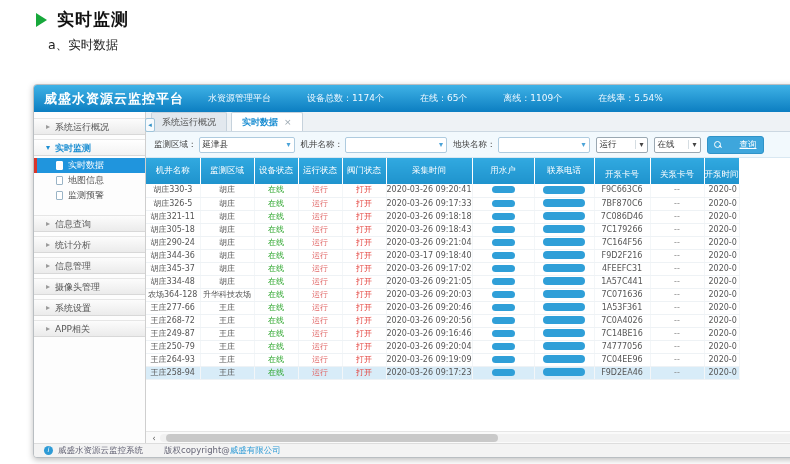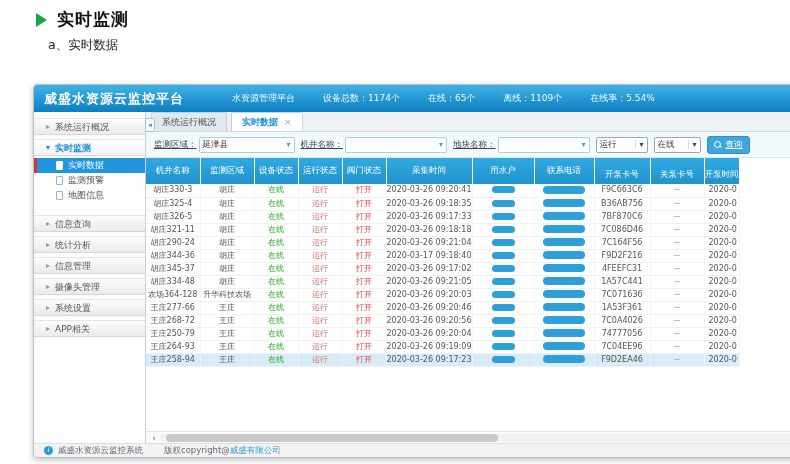--- a/index.html
+++ b/index.html
@@ -11,21 +11,21 @@
   .tri { width:0; height:0; border-left:11px solid #17a83b; border-top:7px solid transparent; border-bottom:7px solid transparent; }
   .heading .t { font-size:17px; font-weight:bold; color:#111; letter-spacing:1px; }
   .subline { position:absolute; left:48px; top:37px; font-size:12.5px; color:#222; }
 
   
   .app { position:absolute; left:33px; top:84px; width:780px; height:374px; background:#fff;
          border:1px solid #b9bec2; border-radius:4px; box-shadow:0 2px 6px rgba(0,0,0,.25); overflow:hidden; }
 
   .topbar { height:27px; background:linear-gradient(#3fb2e6,#0c7ec1); display:flex; align-items:center; }
   .brand { margin-left:10px; font-size:13px; font-weight:bold; color:#fff; letter-spacing:1px; white-space:nowrap; }
-  .stats { margin-left:48px; display:flex; gap:28px; font-size:9px; color:#eef8ff; white-space:nowrap; }
+  .stats { margin-left:24px; display:flex; gap:36px; font-size:9px; color:#eef8ff; white-space:nowrap; }
 
   .body { position:absolute; top:27px; bottom:14px; left:0; right:0; display:flex; }
 
   
   .sidebar { width:112px; background:#fdfdfd; border-right:1px solid #cfcfcf; padding-top:6px; position:relative; }
   .side-acc { height:17px; line-height:16px; margin-bottom:4px; background:linear-gradient(#fcfcfc,#ebebeb);
               border-top:1px solid #e6e6e6; border-bottom:1px solid #d8d8d8; color:#555; font-size:9px;
               padding-left:12px; display:flex; align-items:center; gap:5px; cursor:pointer; }
   .side-acc .arr { color:#999; font-size:8px; }
   .side-acc.open { color:#1b8ed2; font-weight:bold; background:linear-gradient(#ffffff,#f3f3f3); margin-bottom:2px; }
@@ -45,29 +45,29 @@
 
   .tabbar { height:20px; background:#eef2f5; border-bottom:1px solid #ccd8e2; display:flex; align-items:flex-end; padding-left:5px; }
   .tab { height:19px; line-height:18px; padding:0 10px; font-size:9px; color:#555; background:#e2e8ee;
          border:1px solid #c6d2dc; border-bottom:none; border-radius:2px 2px 0 0; margin-right:4px;
          display:flex; align-items:center; gap:6px; cursor:pointer; }
   .tab.active { background:#fff; color:#1b8ed2; font-weight:bold; }
   .tab .close { color:#9aa7b0; font-weight:normal; font-size:9px; }
 
   .filterbar { height:26px; background:#f2f9fd; border-bottom:1px solid #d9e8f2; display:flex; align-items:center;
                padding-left:8px; font-size:8.5px; color:#444; white-space:nowrap; }
-  .flabel { margin-right:2px;text-decoration:underline; }
+  .flabel { margin-right:2px; }
   .selbox { height:16px; border:1px solid #aecbdf; background:#fff; border-radius:2px; display:flex;
             align-items:center; justify-content:space-between; padding:0 3px; color:#333; margin-right:6px; cursor:pointer; }
   .selbox .chev { color:#4aa3d8; font-size:8px; }
   .selbox.native { border-color:#9aa8b2; }
   .selbox.native .chev { color:#444; border-left:1px solid #d5dde2; padding-left:3px; }
   .w-region{ width:96px; } .w-well{ width:102px; } .w-plot{ width:92px; } .w-run{ width:52px; } .w-online{ width:47px; }
   .searchbtn { height:17px; padding:8px 6px; background:#3ea6dc; border:1px solid #2f93c8; border-radius:3px;
-               color:#fff; font-size:8.5px; display:flex; align-items:center; gap:4px; cursor:pointer;text-decoration:underline; }
+               color:#fff; font-size:8.5px; display:flex; align-items:center; gap:18px; cursor:pointer;text-decoration:underline; }
   .mag { position:relative; width:8px; height:8px; flex:none; }
   .mag::before { content:""; position:absolute; left:0; top:0; width:5px; height:5px; border:1px solid #fff; border-radius:50%; }
   .mag::after { content:""; position:absolute; left:5px; top:5px; width:3px; height:1px; background:#fff; transform:rotate(45deg); }
 
   
   .tablewrap { flex:1; position:relative; overflow:hidden; background:#fff; }
   table { border-collapse:collapse; table-layout:fixed; width:593px; }
   thead th { background:linear-gradient(#31a9e0,#1f93cd); color:#fff; font-size:8.5px; font-weight:normal;
              height:26px; vertical-align:middle; border-right:1px solid rgba(255,255,255,.25); overflow:hidden; white-space:nowrap; }
   thead th.low { vertical-align:bottom; padding-bottom:3px; }
@@ -129,25 +129,25 @@
             <span class="arr">▾</span>
             <span>实时监测</span>
           </div>
           <div class="submenu">
             <div class="sub-item active">
               <span class="docicon"></span>
               <span>实时数据</span>
             </div>
             <div class="sub-item">
               <span class="docicon"></span>
-              <span>监测预警</span>
+              <span>地图信息</span>
             </div>
             <div class="sub-item">
               <span class="docicon"></span>
-              <span>地图信息</span>
+              <span>监测预警</span>
             </div>
           </div>
           <div class="side-acc">
             <span class="arr">▸</span>
             <span>信息查询</span>
           </div>
           <div class="side-acc">
             <span class="arr">▸</span>
             <span>统计分析</span>
           </div>
@@ -248,33 +248,20 @@
                   <td class="r1">运行</td>
                   <td class="r2">打开</td>
                   <td>2020-03-26 09:20:41</td>
                   <td><span class="pill sm" style="background: rgb(47, 159, 216);"></span></td>
                   <td><span class="pill lg" style="background: rgb(47, 159, 216);"></span></td>
                   <td>F9C663C6</td>
                   <td class="dash">--</td>
                   <td class="cut">2020-0</td>
                 </tr>
                 <tr>
-                  <td>胡庄325-4</td>
-                  <td>胡庄</td>
-                  <td class="g">在线</td>
-                  <td class="r1">运行</td>
-                  <td class="r2">打开</td>
-                  <td>2020-03-26 09:18:35</td>
-                  <td><span class="pill sm" style="background: rgb(47, 159, 216);"></span></td>
-                  <td><span class="pill lg" style="background: rgb(47, 159, 216);"></span></td>
-                  <td>B36AB756</td>
-                  <td class="dash">--</td>
-                  <td class="cut">2020-0</td>
-                </tr>
-                <tr>
                   <td>胡庄326-5</td>
                   <td>胡庄</td>
                   <td class="g">在线</td>
                   <td class="r1">运行</td>
                   <td class="r2">打开</td>
                   <td>2020-03-26 09:17:33</td>
                   <td><span class="pill sm" style="background: rgb(47, 159, 216);"></span></td>
                   <td><span class="pill lg" style="background: rgb(47, 159, 216);"></span></td>
                   <td>7BF870C6</td>
                   <td class="dash">--</td>
@@ -283,20 +270,33 @@
                 <tr>
                   <td>胡庄321-11</td>
                   <td>胡庄</td>
                   <td class="g">在线</td>
                   <td class="r1">运行</td>
                   <td class="r2">打开</td>
                   <td>2020-03-26 09:18:18</td>
                   <td><span class="pill sm" style="background: rgb(47, 159, 216);"></span></td>
                   <td><span class="pill lg" style="background: rgb(47, 159, 216);"></span></td>
                   <td>7C086D46</td>
+                  <td class="dash">--</td>
+                  <td class="cut">2020-0</td>
+                </tr>
+                <tr>
+                  <td>胡庄305-18</td>
+                  <td>胡庄</td>
+                  <td class="g">在线</td>
+                  <td class="r1">运行</td>
+                  <td class="r2">打开</td>
+                  <td>2020-03-26 09:18:43</td>
+                  <td><span class="pill sm" style="background: rgb(47, 159, 216);"></span></td>
+                  <td><span class="pill lg" style="background: rgb(47, 159, 216);"></span></td>
+                  <td>7C179266</td>
                   <td class="dash">--</td>
                   <td class="cut">2020-0</td>
                 </tr>
                 <tr>
                   <td>胡庄290-24</td>
                   <td>胡庄</td>
                   <td class="g">在线</td>
                   <td class="r1">运行</td>
                   <td class="r2">打开</td>
                   <td>2020-03-26 09:21:04</td>
@@ -374,20 +374,33 @@
                 <tr>
                   <td>王庄268-72</td>
                   <td>王庄</td>
                   <td class="g">在线</td>
                   <td class="r1">运行</td>
                   <td class="r2">打开</td>
                   <td>2020-03-26 09:20:56</td>
                   <td><span class="pill sm" style="background: rgb(47, 159, 216);"></span></td>
                   <td><span class="pill lg" style="background: rgb(47, 159, 216);"></span></td>
                   <td>7C0A4026</td>
+                  <td class="dash">--</td>
+                  <td class="cut">2020-0</td>
+                </tr>
+                <tr>
+                  <td>王庄249-87</td>
+                  <td>王庄</td>
+                  <td class="g">在线</td>
+                  <td class="r1">运行</td>
+                  <td class="r2">打开</td>
+                  <td>2020-03-26 09:16:46</td>
+                  <td><span class="pill sm" style="background: rgb(47, 159, 216);"></span></td>
+                  <td><span class="pill lg" style="background: rgb(47, 159, 216);"></span></td>
+                  <td>7C14BE16</td>
                   <td class="dash">--</td>
                   <td class="cut">2020-0</td>
                 </tr>
                 <tr>
                   <td>王庄250-79</td>
                   <td>王庄</td>
                   <td class="g">在线</td>
                   <td class="r1">运行</td>
                   <td class="r2">打开</td>
                   <td>2020-03-26 09:20:04</td>

